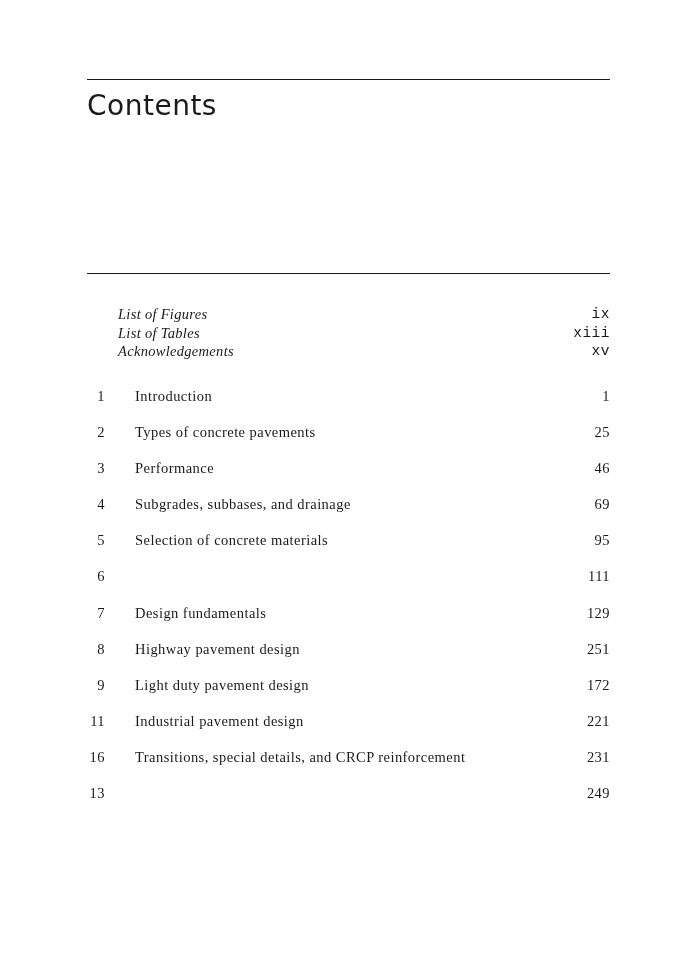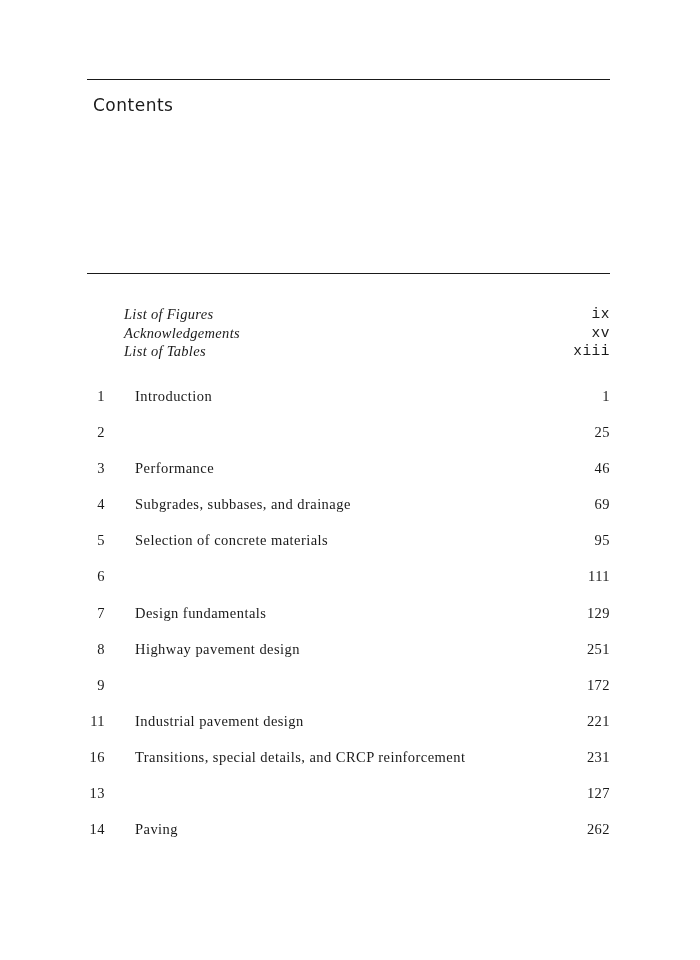--- a/index.html
+++ b/index.html
@@ -1,60 +1,61 @@
 <!DOCTYPE html>
 <html><head>
 <meta charset="utf-8">
 <style>
   html, body { margin: 0; padding: 0; background: #ffffff; }
   body { width: 700px; height: 960px; position: relative; overflow: hidden; color: #1a1a1a; }
   .rule { position: absolute; left: 87px; width: 523px; height: 0; border-top: 1.5px solid #1a1a1a; }
   .rule-top { top: 79px; }
   .rule-mid { top: 273px; }
-  .title { position: absolute; left: 87px; top: 89px; font-family: "DejaVu Sans", sans-serif; font-size: 17px; letter-spacing: 0.5px; color: #1a1a1a; margin: 6px; font-weight: normal; }
+  .title { position: absolute; left: 87px; top: 89px; font-family: "DejaVu Sans", sans-serif; font-size: 28px; letter-spacing: 0.5px; color: #1a1a1a; margin: 0; font-weight: normal; }
   .front { position: absolute; left: 87px; top: 306px; width: 523px; }
   .front-row { position: relative; height: 18.5px; font-family: "Liberation Serif", serif; font-size: 14.5px; }
-  .front-label { position: absolute; left: 37px; font-style: italic; letter-spacing: 0.3px; }
+  .front-label { position: absolute; left: 31px; font-style: italic; letter-spacing: 0.3px; }
   .front-page { position: absolute; right: 0; letter-spacing: 0.5px; font-family: Liberation Mono, monospace; }
   .chapters { position: absolute; left: 87px; top: 388px; width: 523px; }
   .ch-row { position: relative; height: 36.1px; font-family: "Liberation Serif", serif; font-size: 14.5px; letter-spacing: 0.45px; }
   .ch-num { position: absolute; left: 0; width: 18px; text-align: right; }
   .ch-title { position: absolute; left: 29px; margin-left: 19px; }
   .ch-page { position: absolute; right: 0; }
 </style>
 </head>
 <body>
 
 <div class="rule rule-top"></div>
 <h1 class="title">Contents</h1>
 <div class="rule rule-mid"></div>
 
 <div class="front">
   <div class="front-row">
     <span class="front-label">List of Figures</span>
     <span class="front-page">ix</span>
   </div>
   <div class="front-row">
+    <span class="front-label">List of Tables</span>
+    <span class="front-page">xiii</span>
+  </div>
+  <div class="front-row">
     <span class="front-label">Acknowledgements</span>
     <span class="front-page">xv</span>
-  </div>
-  <div class="front-row">
-    <span class="front-label">List of Tables</span>
-    <span class="front-page">xiii</span>
   </div>
 </div>
 
 <div class="chapters">
   <div class="ch-row">
     <span class="ch-num">1</span>
     <span class="ch-title">Introduction</span>
     <span class="ch-page">1</span>
   </div>
   <div class="ch-row">
     <span class="ch-num">2</span>
+    <span class="ch-title">Types of concrete pavements</span>
     <span class="ch-page">25</span>
   </div>
   <div class="ch-row">
     <span class="ch-num">3</span>
     <span class="ch-title">Performance</span>
     <span class="ch-page">46</span>
   </div>
   <div class="ch-row">
     <span class="ch-num">4</span>
     <span class="ch-title">Subgrades, subbases, and drainage</span>
@@ -74,34 +75,30 @@
     <span class="ch-title">Design fundamentals</span>
     <span class="ch-page">129</span>
   </div>
   <div class="ch-row">
     <span class="ch-num">8</span>
     <span class="ch-title">Highway pavement design</span>
     <span class="ch-page">251</span>
   </div>
   <div class="ch-row">
     <span class="ch-num">9</span>
+    <span class="ch-title">Light duty pavement design</span>
     <span class="ch-page">172</span>
   </div>
   <div class="ch-row">
     <span class="ch-num">11</span>
     <span class="ch-title">Industrial pavement design</span>
     <span class="ch-page">221</span>
   </div>
   <div class="ch-row">
     <span class="ch-num">16</span>
     <span class="ch-title">Transitions, special details, and CRCP reinforcement</span>
     <span class="ch-page">231</span>
   </div>
   <div class="ch-row">
     <span class="ch-num">13</span>
-    <span class="ch-page">127</span>
-  </div>
-  <div class="ch-row">
-    <span class="ch-num">14</span>
-    <span class="ch-title">Paving</span>
-    <span class="ch-page">262</span>
+    <span class="ch-page">249</span>
   </div>
 </div>
 
 </body></html>

